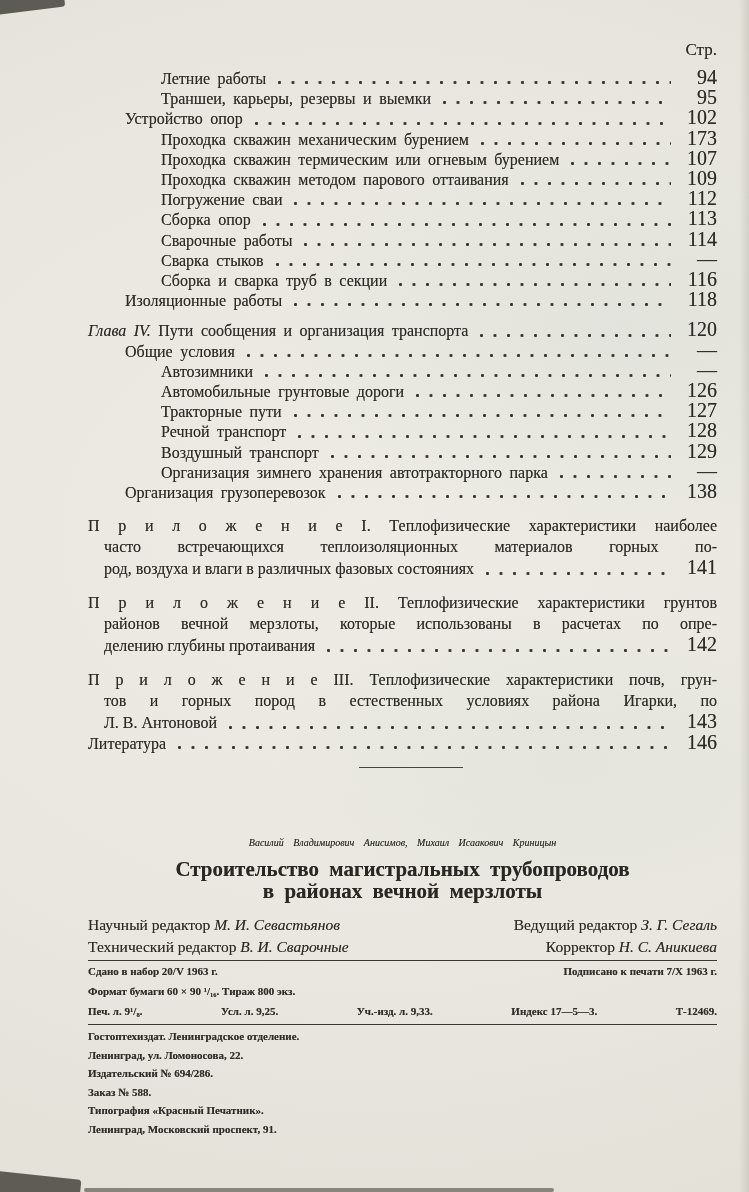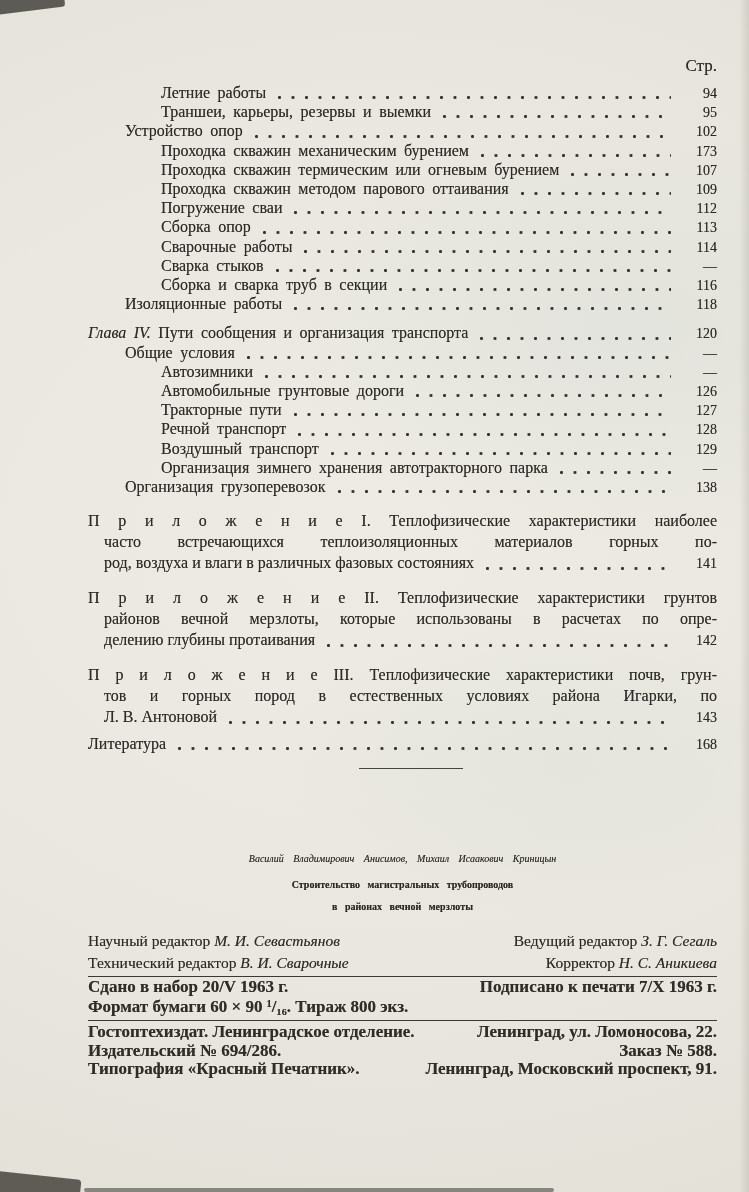--- a/index.html
+++ b/index.html
@@ -14,57 +14,57 @@
     color:#2d2b27;
     text-shadow:0 0 .35px rgba(45,42,38,.55);
   }
   
   .artifact { position:absolute; pointer-events:none; }
   .corner-tl { top:-14px; left:-26px; width:90px; height:26px; background:#45433e; transform:rotate(-7deg); opacity:.85; border-radius:3px; }
   .corner-bl { bottom:-16px; left:-30px; width:110px; height:34px; background:#3d3b36; transform:rotate(6deg); opacity:.8; border-radius:4px; }
   .bottom-strip { bottom:0; left:84px; width:470px; height:4px; background:#3b3934; opacity:.55; border-radius:2px; }
   .right-shade { top:0; right:0; width:10px; height:100%; background:linear-gradient(to left, rgba(120,115,105,.18), transparent); }
 
-  .content { position:absolute; left:88px; top:56px; width:629px; }
+  .content { position:absolute; left:88px; top:40px; width:629px; }
 
   .str-header { text-align:right; font-size:17px; line-height:20px; margin-bottom:8px; }
 
   .toc-row { display:flex; align-items:baseline; font-size:16px; line-height:18.2px;justify-content:space-between; }
   .indent-1 { padding-left:37px; }
   .indent-2 { padding-left:73px; }
   .gap-before { margin-top:10px; }
   .toc-label { white-space:nowrap; word-spacing:3.5px; }
   .toc-label i { font-style:italic; }
   .dots {
     flex:1; align-self:stretch; min-width:8px; margin:0 10px 0 12px;
     background-image:radial-gradient(circle at 1.5px 1.5px,#34322e 1.25px,transparent 1.8px);
     background-size:13.5px 3px; background-repeat:repeat-x;
     background-position:left bottom 4px;
   }
-  .toc-page { width:36px; text-align:right; font-size:14px; white-space:nowrap; }
+  .toc-page { width:36px; text-align:right; font-size:20px; white-space:nowrap; }
 
   .appendix { margin-top:13px; font-size:16px; line-height:21px; }
   .app-line { text-align:justify; text-align-last:justify; word-spacing:2px; }
   .hang { padding-left:16px; }
   .app-last { display:flex; align-items:baseline; }
-  .literature { margin-top:7px; }
+  .literature { margin-top:0; }
 
   .divider { width:104px; border-top:1.6px solid #46443e; margin:14px auto 0; transform:translateX(8px); }
 
   .imprint { position:absolute; top:793px; left:0; width:629px; }
   .authors { text-align:center; font-style:italic; font-size:10px; line-height:20px; word-spacing:7px; }
-  .book-title { text-align:center; font-weight:bold; font-size:10px; line-height:22px; margin-top:5px; word-spacing:5px; color:#292723;font-family:Liberation Serif, serif; }
+  .book-title { text-align:center; font-weight:bold; font-size:21px; line-height:22px; margin-top:5px; word-spacing:5px; color:#292723;font-family:Liberation Serif, serif; }
   .editors { display:flex; justify-content:space-between; margin-top:12px; font-size:15.5px; line-height:21.5px; }
   .editors .col-right { text-align:right; }
   .ed-name { font-style:italic; }
 
-  .colophon { margin-top:3px; font-size:17px; font-weight:bold; color:#2f2d29; }
+  .colophon { margin-top:3px; font-size:11px; font-weight:bold; color:#2f2d29; }
   .rule { border-top:1.6px solid #3a3833; }
   .col-row { display:flex; justify-content:space-between; line-height:20px; }
-  .col-row.tight { line-height:18.5px; }
+  .col-row.tight { line-height:18.5px;flex-direction:column; }
   .center { line-height:20px; }
   .pub-block { margin-top:2px; }
   .price { margin-top:4px; text-align:center; }
 </style>
 </head>
 <body>
 
 <div class="page">
   <div class="artifact corner-tl"></div>
   <div class="artifact corner-bl"></div>
@@ -209,21 +209,21 @@
             <span class="dots"></span>
             <span class="toc-page">143</span>
           </div>
         </div>
       </div>
 
     <div id="literature-slot" class="literature">
         <div class="toc-row indent-0">
           <span class="toc-label">Литература</span>
           <span class="dots"></span>
-          <span class="toc-page">168</span>
+          <span class="toc-page">146</span>
         </div>
       </div>
 
     <div class="divider"></div>
 
     <div class="imprint">
       <div class="authors">Василий Владимирович Анисимов,    Михаил Исаакович Криницын</div>
       <div class="book-title">
         <div>Строительство магистральных трубопроводов</div>
         <div>в районах вечной мерзлоты</div>
@@ -240,20 +240,27 @@
           </div>
       </div>
 
       <div class="colophon">
         <div class="rule"></div>
         <div class="col-row">
           <span>Сдано в набор 20/V 1963 г.</span>
           <span>Подписано к печати 7/X 1963 г.</span>
         </div>
         <div class="center">Формат бумаги 60 × 90 ¹/₁₆.  Тираж 800 экз.</div>
+        <div id="col-row3" class="col-row">
+            <span>Печ. л. 9¹/₈.</span>
+            <span>Усл. л. 9,25.</span>
+            <span>Уч.-изд. л. 9,33.</span>
+            <span>Индекс 17—5—3.</span>
+            <span>Т-12469.</span>
+          </div>
         <div class="rule" style="margin-top:3px;"></div>
         <div id="pub-rows" class="pub-block">
             <div class="col-row tight">
               <span>Гостоптехиздат. Ленинградское отделение.</span>
               <span>Ленинград, ул. Ломоносова, 22.</span>
             </div>
             <div class="col-row tight">
               <span>Издательский № 694/286.</span>
               <span>Заказ № 588.</span>
             </div>

